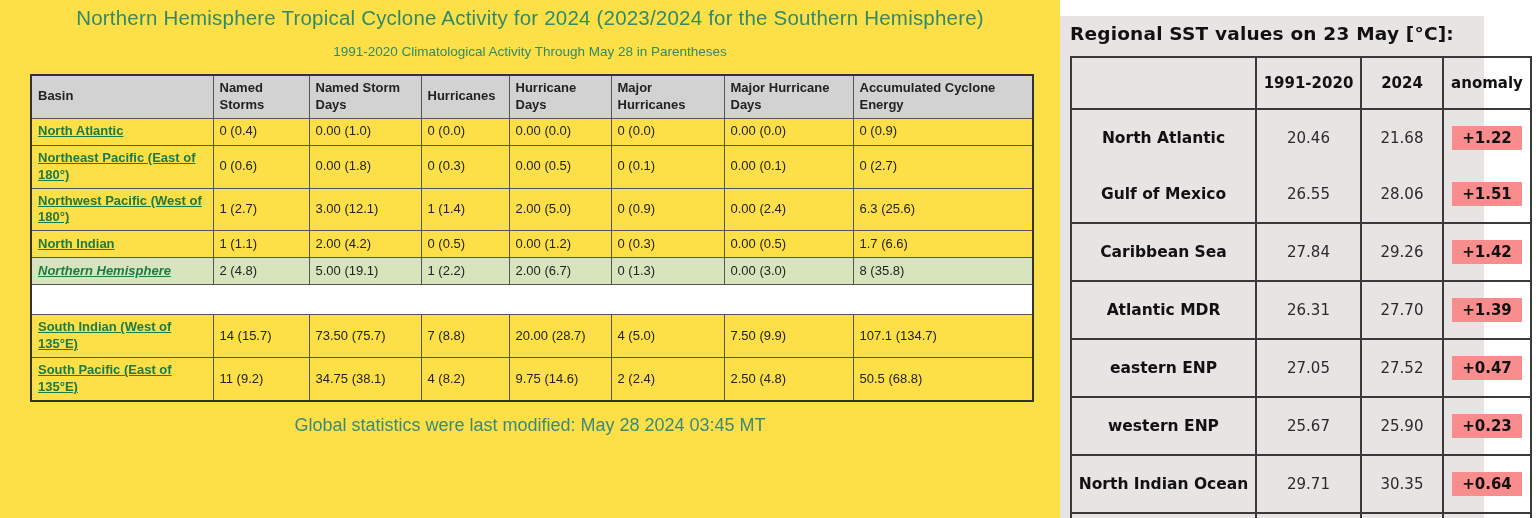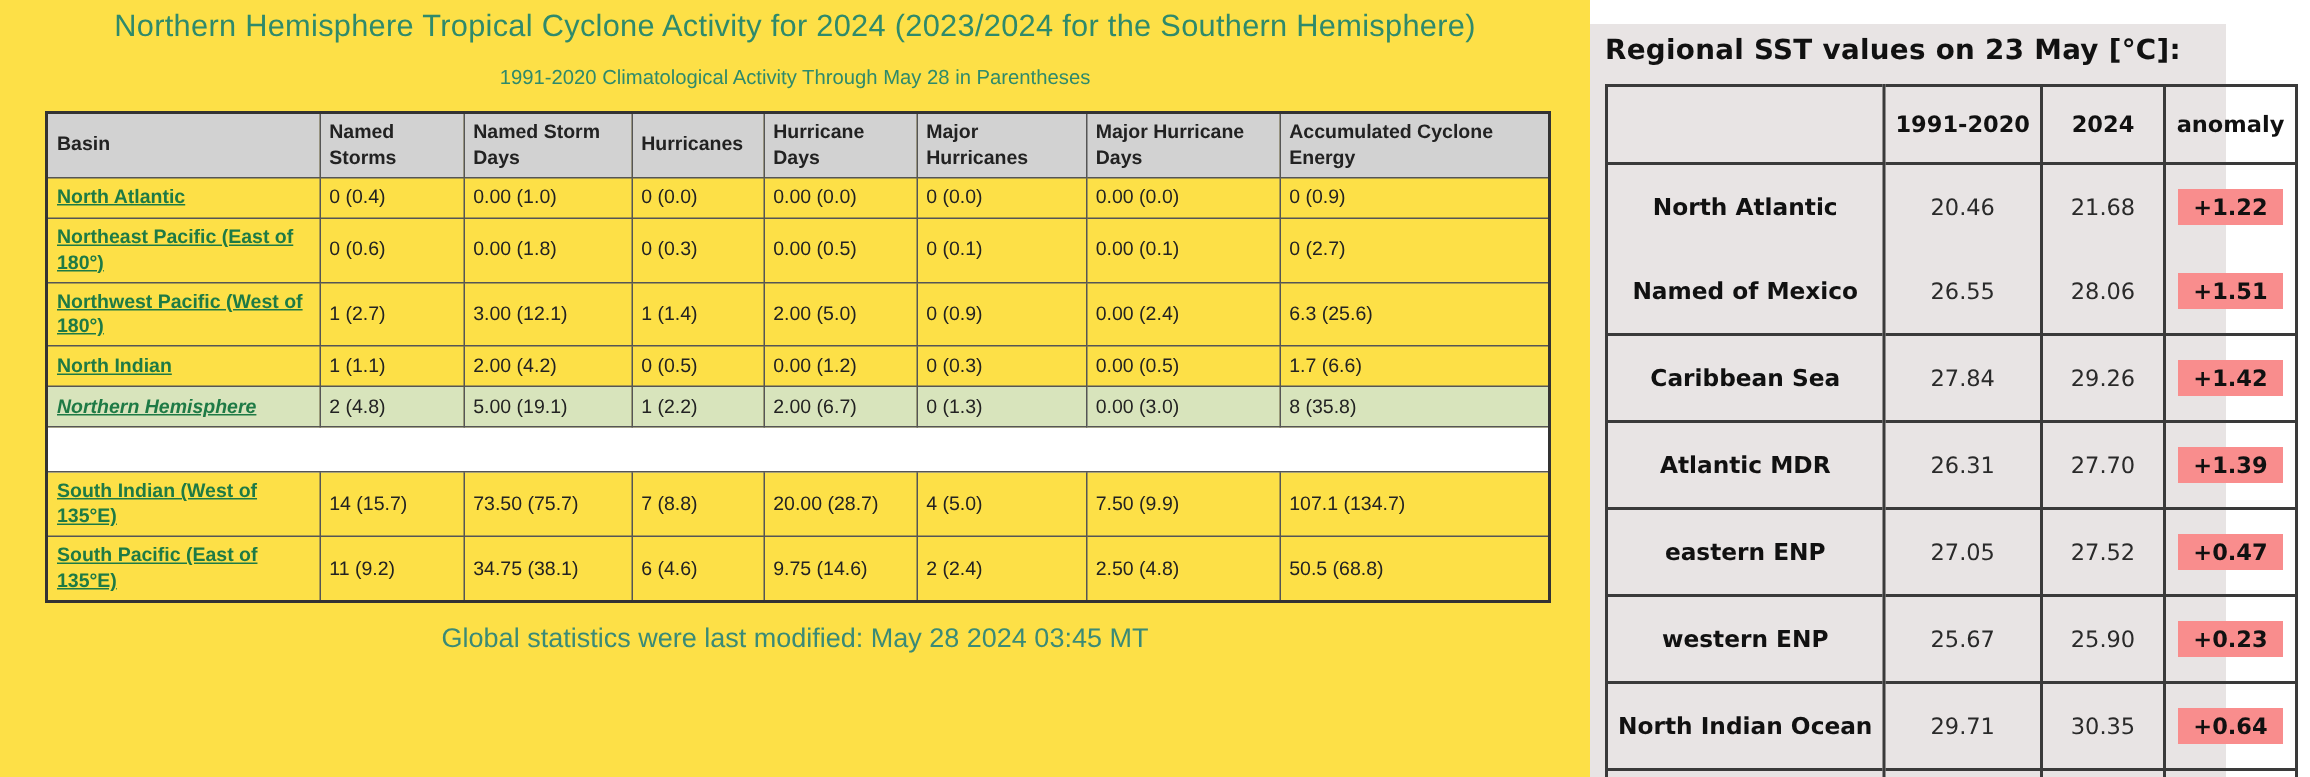--- a/index.html
+++ b/index.html
@@ -218,21 +218,21 @@
             <td>7 (8.8)</td>
             <td>20.00 (28.7)</td>
             <td>4 (5.0)</td>
             <td>7.50 (9.9)</td>
             <td>107.1 (134.7)</td>
           </tr>
           <tr class="basin-row">
             <td><span class="basin-link">South Pacific (East of 135°E)</span></td>
             <td>11 (9.2)</td>
             <td>34.75 (38.1)</td>
-            <td>6 (4.6)</td>
+            <td>4 (8.2)</td>
             <td>9.75 (14.6)</td>
             <td>2 (2.4)</td>
             <td>2.50 (4.8)</td>
             <td>50.5 (68.8)</td>
           </tr>
         </tbody>
     </table>
 
     <div class="footer-note">Global statistics were last modified: May 28 2024 03:45 MT</div>
   </div>
@@ -256,21 +256,21 @@
           </tr>
       </thead>
       <tbody>
           <tr class="group-start">
             <td class="region-cell">North Atlantic</td>
             <td>20.46</td>
             <td>21.68</td>
             <td><span class="anomaly-badge">+1.22</span></td>
           </tr>
           <tr>
-            <td class="region-cell">Named of Mexico</td>
+            <td class="region-cell">Gulf of Mexico</td>
             <td>26.55</td>
             <td>28.06</td>
             <td><span class="anomaly-badge">+1.51</span></td>
           </tr>
           <tr class="group-start">
             <td class="region-cell">Caribbean Sea</td>
             <td>27.84</td>
             <td>29.26</td>
             <td><span class="anomaly-badge">+1.42</span></td>
           </tr>

